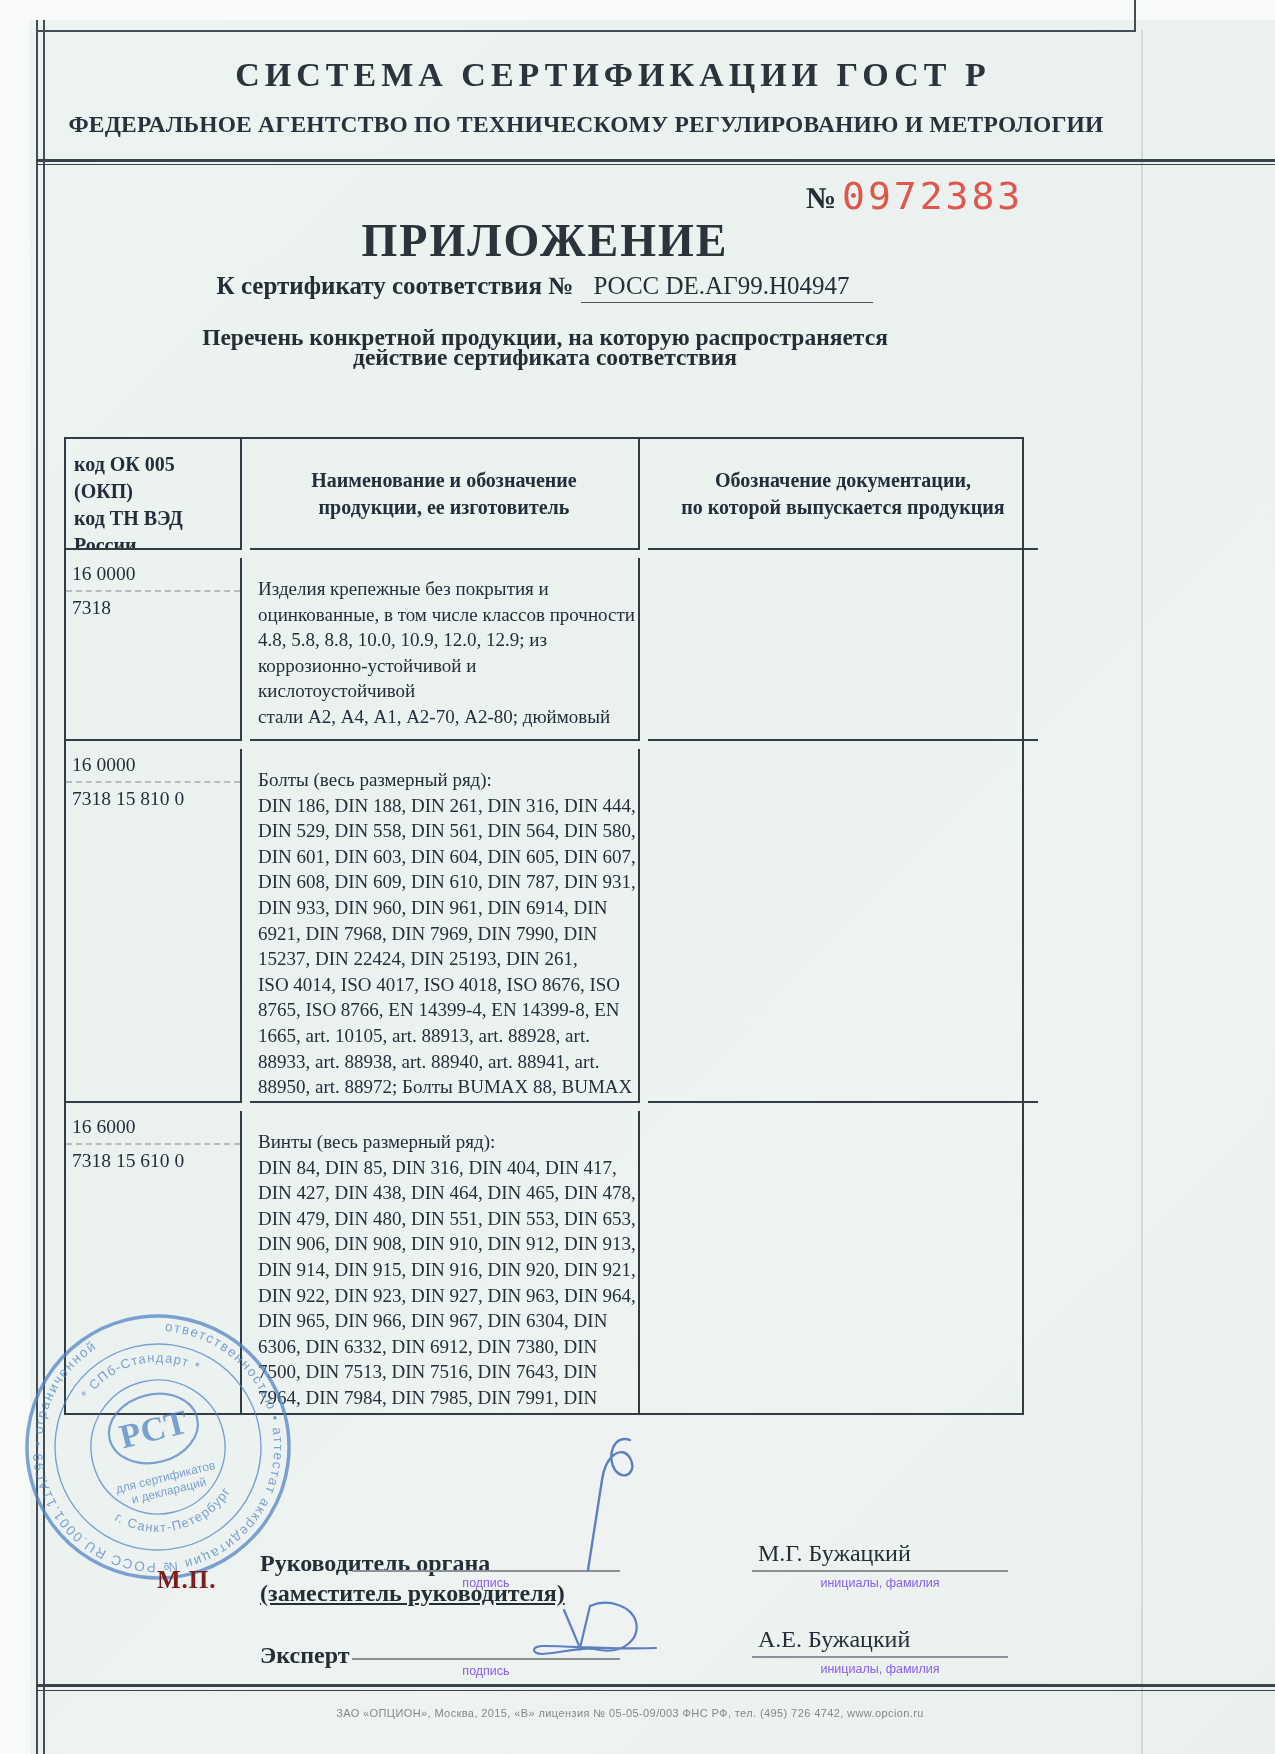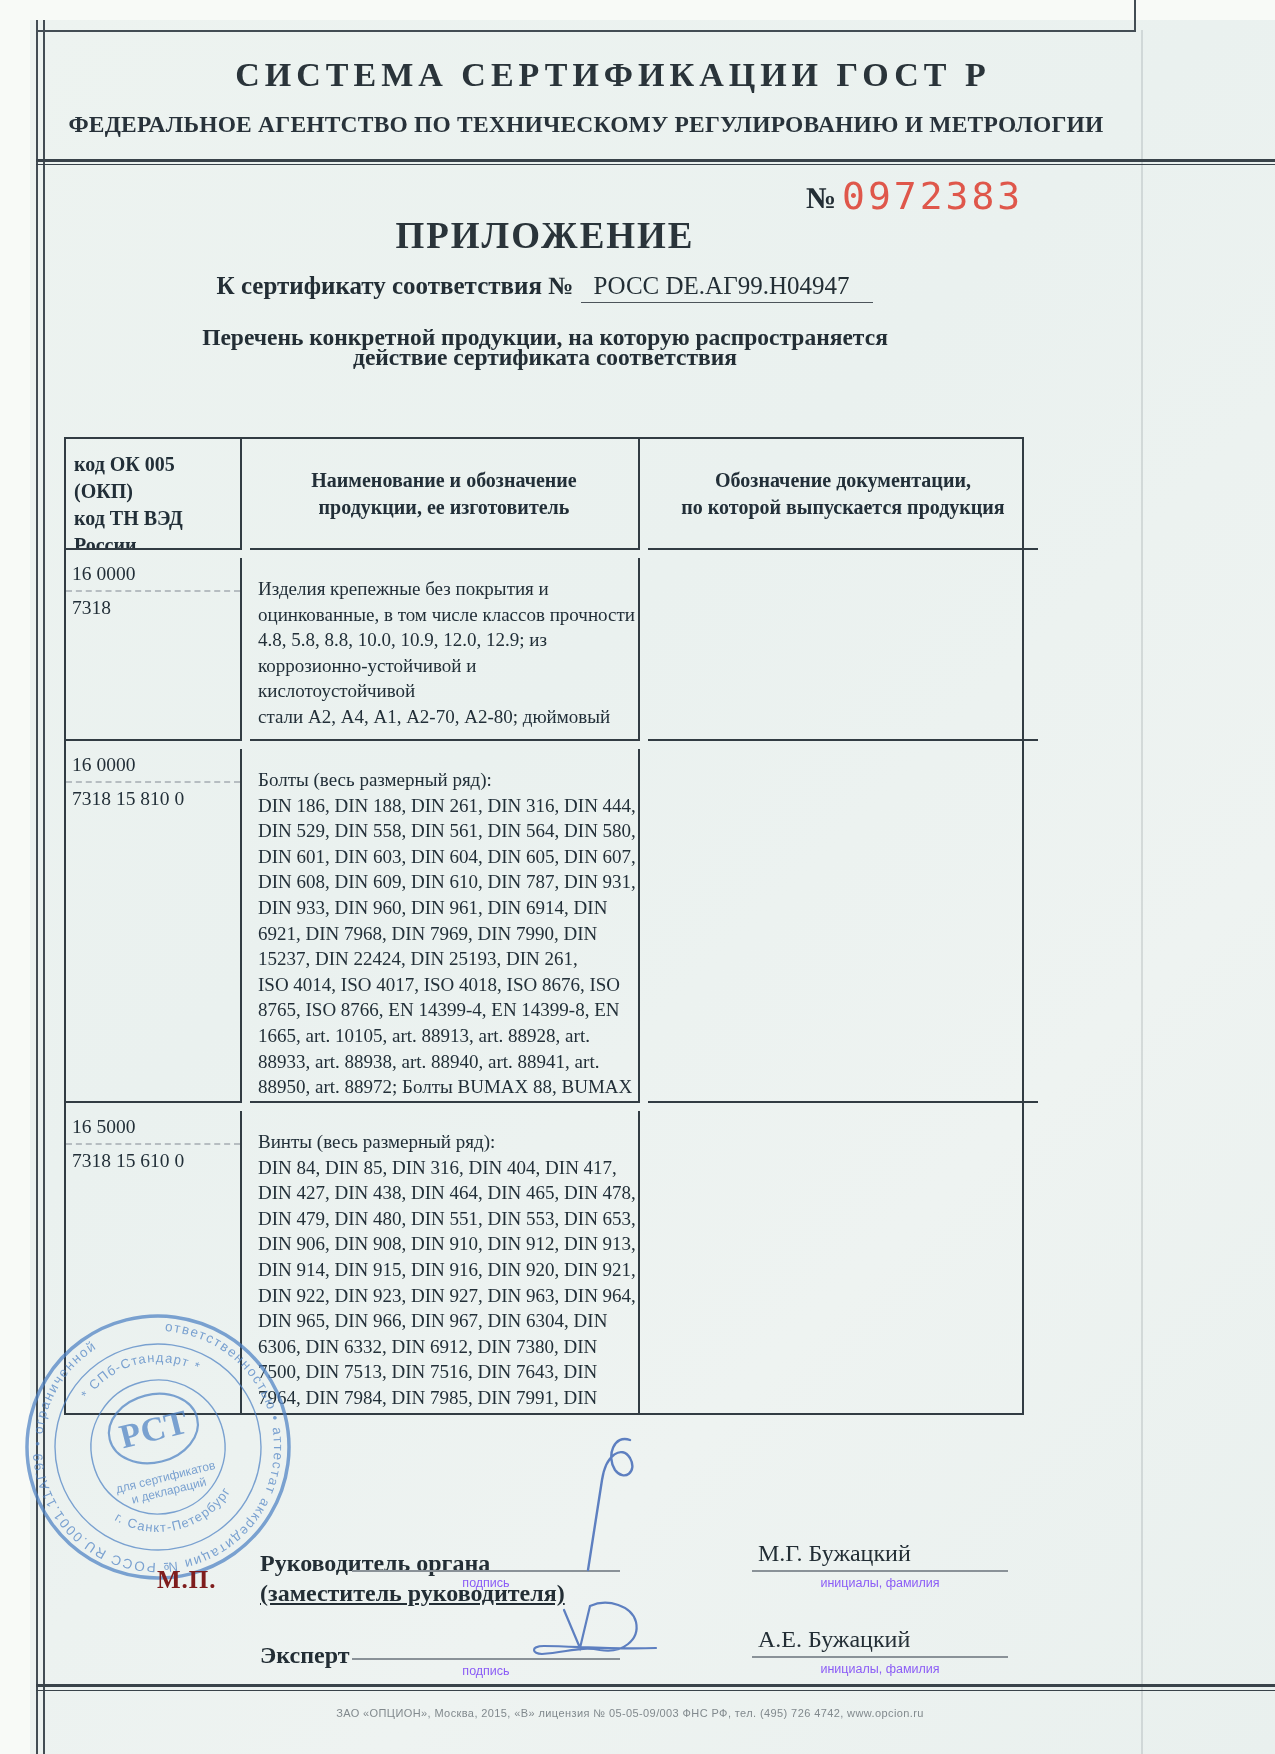--- a/index.html
+++ b/index.html
@@ -16,21 +16,21 @@
   .rule-a{left:36px;right:0;height:2.5px;background:#39434a;}
   .rule-b{left:36px;right:0;height:1px;background:#39434a;}
   .t{position:absolute;color:#232e35;}
   .center1{left:36px;width:1100px;text-align:center;}
   .center2{left:0;width:1090px;text-align:center;}
   .h1{top:56px;font-size:34px;font-weight:700;letter-spacing:5px;color:#2a343a;margin-left:27px;}
   .h2{top:111px;font-size:23.5px;font-weight:700;letter-spacing:.2px;color:#28323a;}
   .serial-label{left:806px;top:181px;font-size:30px;font-weight:600;}
   .serial-num{left:842px;top:174px;font-family:"DejaVu Sans Mono",monospace;font-size:38px;
               color:#df574b;letter-spacing:3px;}
-  .title{top:214px;font-size:37px;font-weight:700;letter-spacing:2px;color:#2a343a;}
+  .title{top:214px;font-size:46px;font-weight:700;letter-spacing:2px;color:#2a343a;}
   .cert{top:272px;font-size:25px;}
   .cert .lbl{font-weight:700;}
   .cert .num{font-weight:500;border-bottom:1.5px solid #4c545a;padding:0 24px 3px 12px;margin-left:8px;}
   .sub1{top:324px;font-size:23.5px;font-weight:700;}
   .sub2{top:344px;font-size:23.5px;font-weight:700;}
   
   .tbl{position:absolute;left:64px;top:437px;width:956px;display:grid;
        grid-template-columns:176px 390px 390px;grid-template-rows:111px 183px 354px 302px;
        border:2.5px solid #323c43;gap:8px;}
   .cell{border-right:2px solid #323c43;border-bottom:2px solid #323c43;box-sizing:border-box;
@@ -138,21 +138,21 @@
 15237, DIN 22424, DIN 25193, DIN 261,
 ISO 4014, ISO 4017, ISO 4018, ISO 8676, ISO
 8765, ISO 8766,  EN 14399-4, EN 14399-8, EN
 1665, art. 10105, art. 88913, art. 88928, art.
 88933, art. 88938, art. 88940,  art. 88941, art.
 88950, art. 88972; Болты BUMAX 88, BUMAX
 109: ISO 4014, ISO 4017</div>
     <div class="cell"></div>
 
     <div class="cell codes last-row">
-      <div class="code-top">16 5000</div>
+      <div class="code-top">16 6000</div>
       <div class="code-bottom">7318 15 610 0</div>
     </div>
     <div class="cell desc last-row">Винты (весь размерный ряд):
 DIN 84, DIN 85, DIN 316, DIN 404, DIN 417,
 DIN 427, DIN 438, DIN 464, DIN 465, DIN 478,
 DIN 479, DIN 480, DIN 551, DIN 553, DIN 653,
 DIN 906, DIN 908, DIN 910, DIN 912, DIN 913,
 DIN 914, DIN 915, DIN 916, DIN 920, DIN 921,
 DIN 922, DIN 923, DIN 927, DIN 963, DIN 964,
 DIN 965, DIN 966, DIN 967, DIN 6304, DIN

